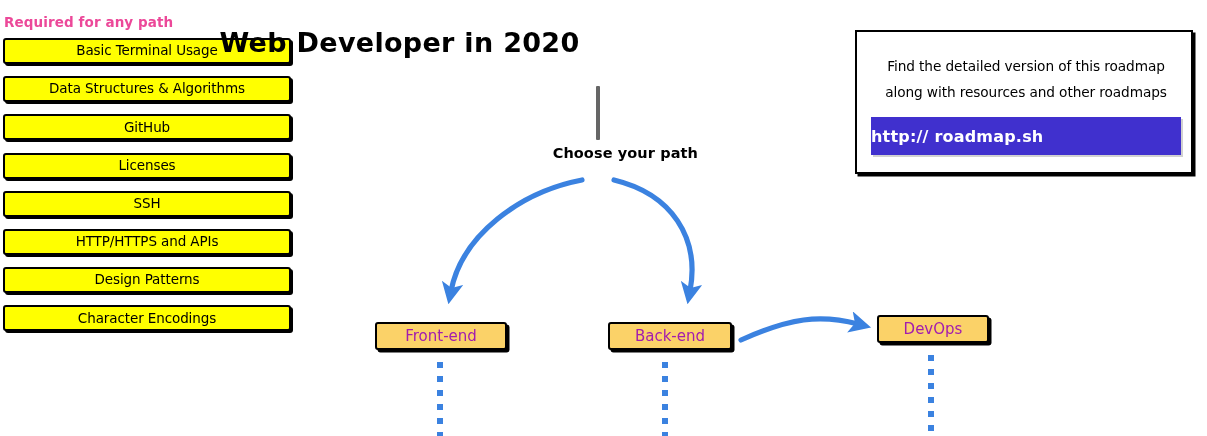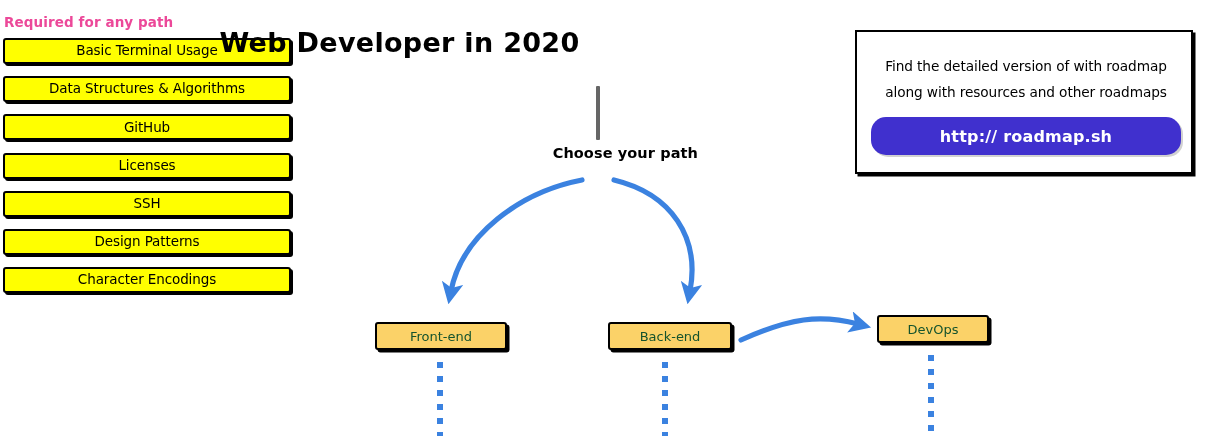--- a/index.html
+++ b/index.html
@@ -106,22 +106,22 @@
     background: #fbd268;
     border: 2.6px solid #000000;
     border-radius: 3px;
     box-shadow: 2.5px 2.5px 0 0 #000000;
     height: 24px;
     display: flex;
     align-items: center;
     justify-content: center;
   }
   .path-label {
-    font-size: 13px;
-    color: #14532d;
+    font-size: 15px;
+    color: #a21caf;
     white-space: nowrap;
     line-height: 1;
   }
   #path-box-0 { left: 375px; top: 322px; width: 128px; }
   #path-box-1 { left: 608px; top: 322px; width: 120px; }
   #path-box-2 { left: 877px; top: 315px; width: 108px; }
 
   
   .dotted-trail {
     position: absolute;
@@ -163,23 +163,22 @@
   #info-line-1 { top: 52px; }
   #info-cta {
     position: absolute;
     left: 14px;
     top: 85px;
     width: 310px;
     height: 38px;
     background: #4030ce;
     display: flex;
     align-items: center;
-    justify-content: center;
+    justify-content: flex-start;
     box-shadow: 2px 2px 0 0 rgba(0,0,0,0.18);
-    border-radius: 15px;
   }
   #info-cta-label {
     font-size: 16px;
     font-weight: bold;
     color: #ffffff;
     letter-spacing: 0.2px;
   }
 </style>
 </head>
 <body>
@@ -194,20 +193,23 @@
     <span class="skill-label">Data Structures &amp; Algorithms</span>
   </div>
   <div class="skill-box">
     <span class="skill-label">GitHub</span>
   </div>
   <div class="skill-box">
     <span class="skill-label">Licenses</span>
   </div>
   <div class="skill-box">
     <span class="skill-label">SSH</span>
+  </div>
+  <div class="skill-box">
+    <span class="skill-label">HTTP/HTTPS and APIs</span>
   </div>
   <div class="skill-box">
     <span class="skill-label">Design Patterns</span>
   </div>
   <div class="skill-box">
     <span class="skill-label">Character Encodings</span>
   </div>
 </div>
 
 <div id="roadmap-title">Web Developer in 2020</div>
@@ -260,18 +262,18 @@
   <div class="dot"></div>
   <div class="dot"></div>
   <div class="dot"></div>
   <div class="dot"></div>
   <div class="dot"></div>
   <div class="dot"></div>
 
 </div>
 
 <div id="info-box">
-  <div class="info-line" id="info-line-0">Find the detailed version of with roadmap</div>
+  <div class="info-line" id="info-line-0">Find the detailed version of this roadmap</div>
   <div class="info-line" id="info-line-1">along with resources and other roadmaps</div>
   <div id="info-cta">
     <span id="info-cta-label">http:// roadmap.sh</span>
   </div>
 </div>
 
 </body></html>

